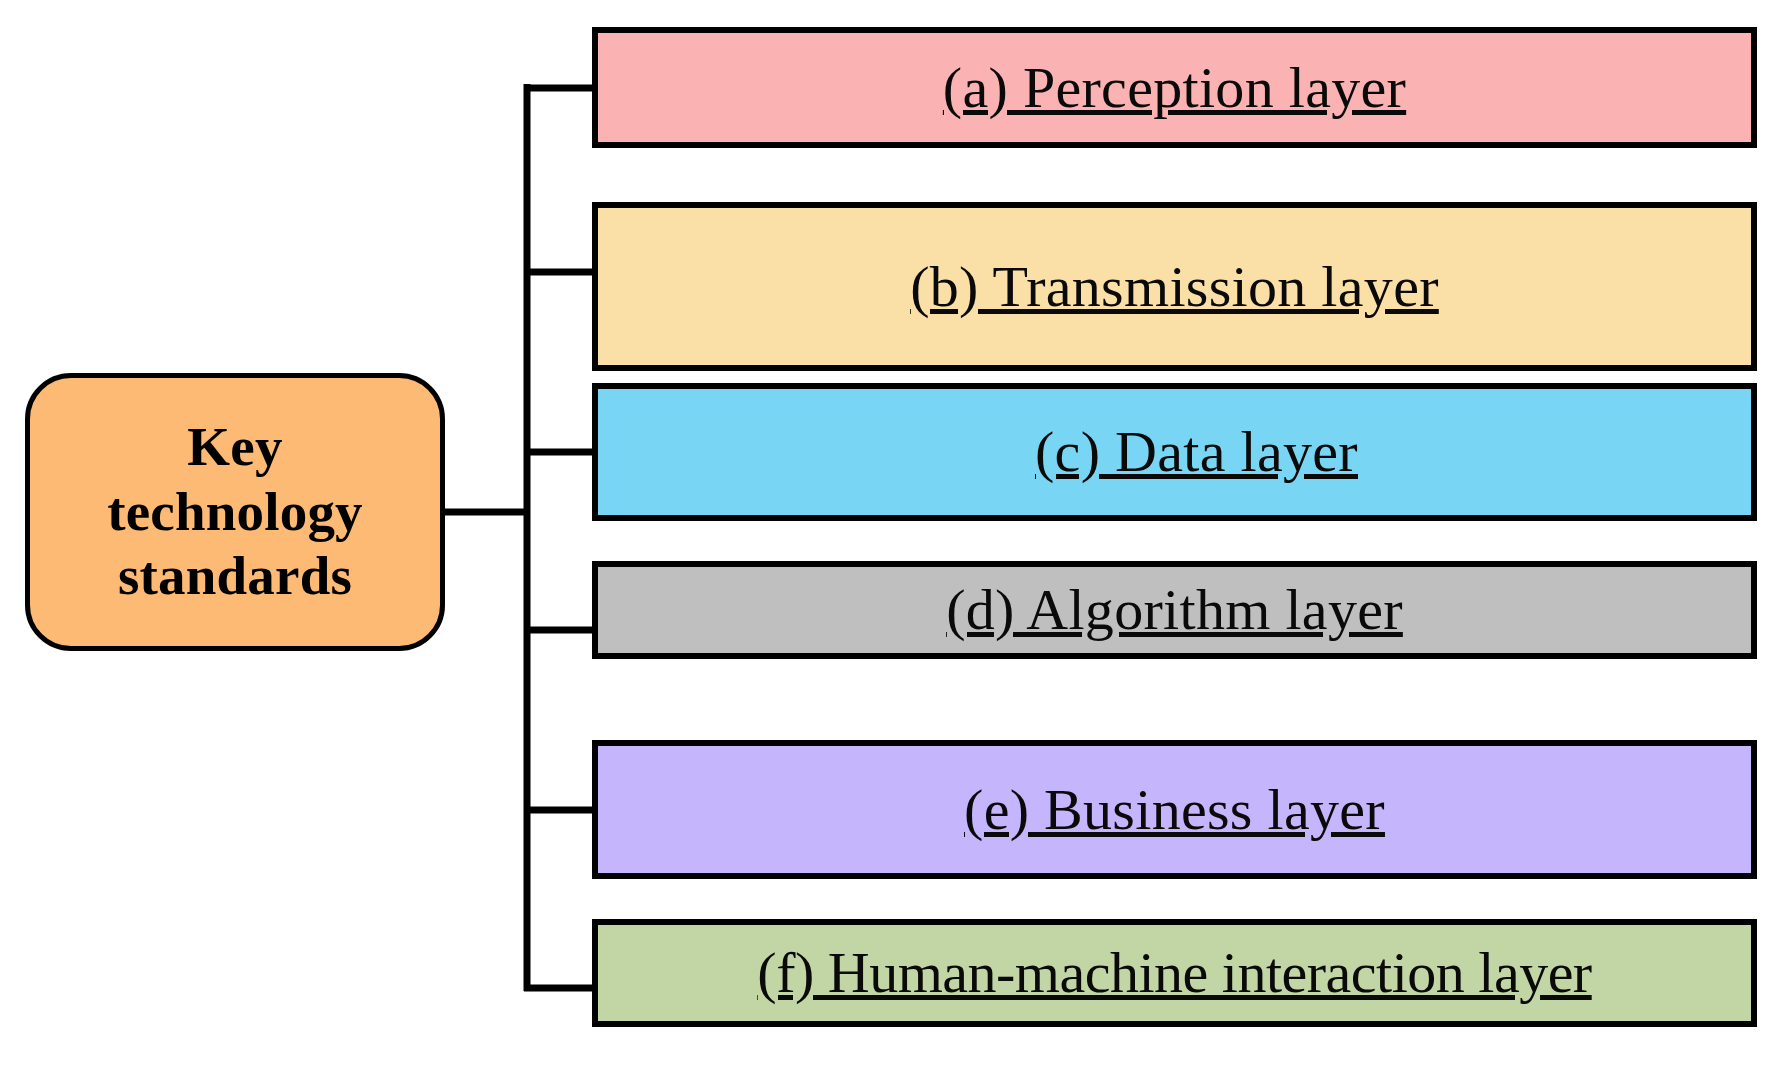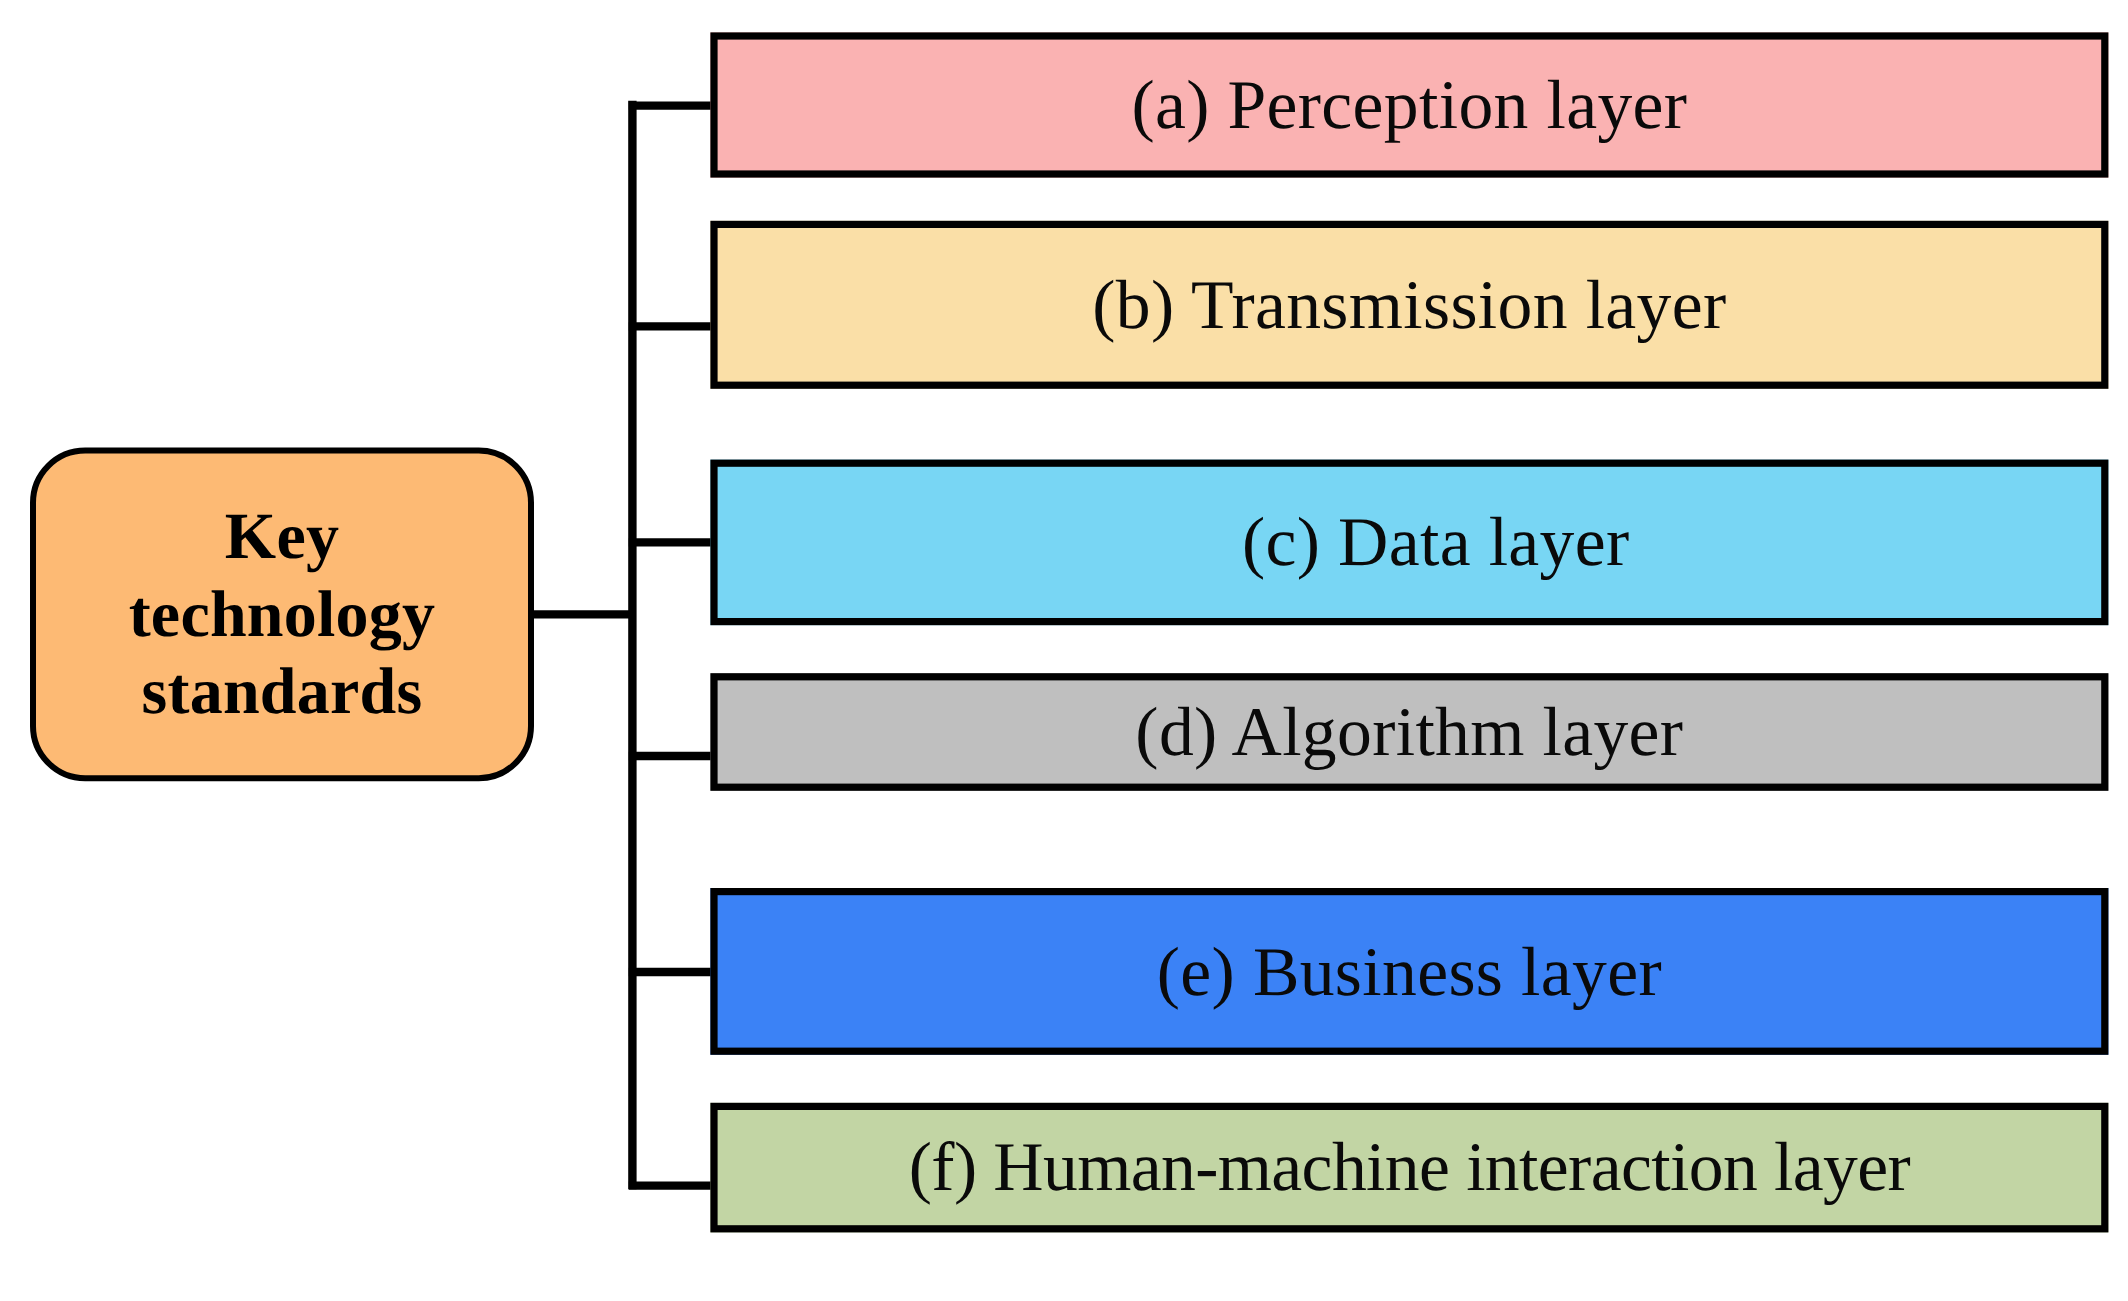--- a/index.html
+++ b/index.html
@@ -62,20 +62,21 @@
     align-items: center;
     justify-content: center;
   }
   .layer-label {
     font-size: 58px;
     line-height: 1;
     color: #0a0a0a;
     text-align: center;
     white-space: nowrap;
     letter-spacing: 0.3px;
+    text-decoration: underline;
   }
   .layer-label.wide {
     font-size: 58px;
     letter-spacing: -0.5px;
   }
 </style>
 </head>
 <body>
 
 <div id="canvas">
@@ -104,33 +105,33 @@
       <line x1="524" y1="810" x2="596" y2="810"></line>
 
       <line x1="524" y1="988" x2="596" y2="988"></line>
     </g>
   </svg>
 
   <div class="layer-box" style="top:27px;height:121px;background:#FAB2B2;">
     <span class="layer-label">(a)  Perception layer</span>
   </div>
 
-  <div class="layer-box" style="top:184px;height:140px;background:#FADFA7;">
+  <div class="layer-box" style="top:202px;height:169px;background:#FADFA7;">
     <span class="layer-label">(b) Transmission layer</span>
   </div>
 
   <div class="layer-box" style="top:383px;height:138px;background:#78D6F4;padding-left:44px;">
     <span class="layer-label">(c) Data layer</span>
   </div>
 
   <div class="layer-box" style="top:561px;height:98px;background:#BFBFBF;">
     <span class="layer-label">(d) Algorithm layer</span>
   </div>
 
-  <div class="layer-box" style="top:740px;height:139px;background:#3b82f6;">
+  <div class="layer-box" style="top:740px;height:139px;background:#c4b5fd;">
     <span class="layer-label">(e) Business layer</span>
   </div>
 
   <div class="layer-box" style="top:919px;height:108px;background:#C2D5A4;">
     <span class="layer-label wide">(f) Human-machine interaction layer</span>
   </div>
 
 </div>
 
 </body></html>

